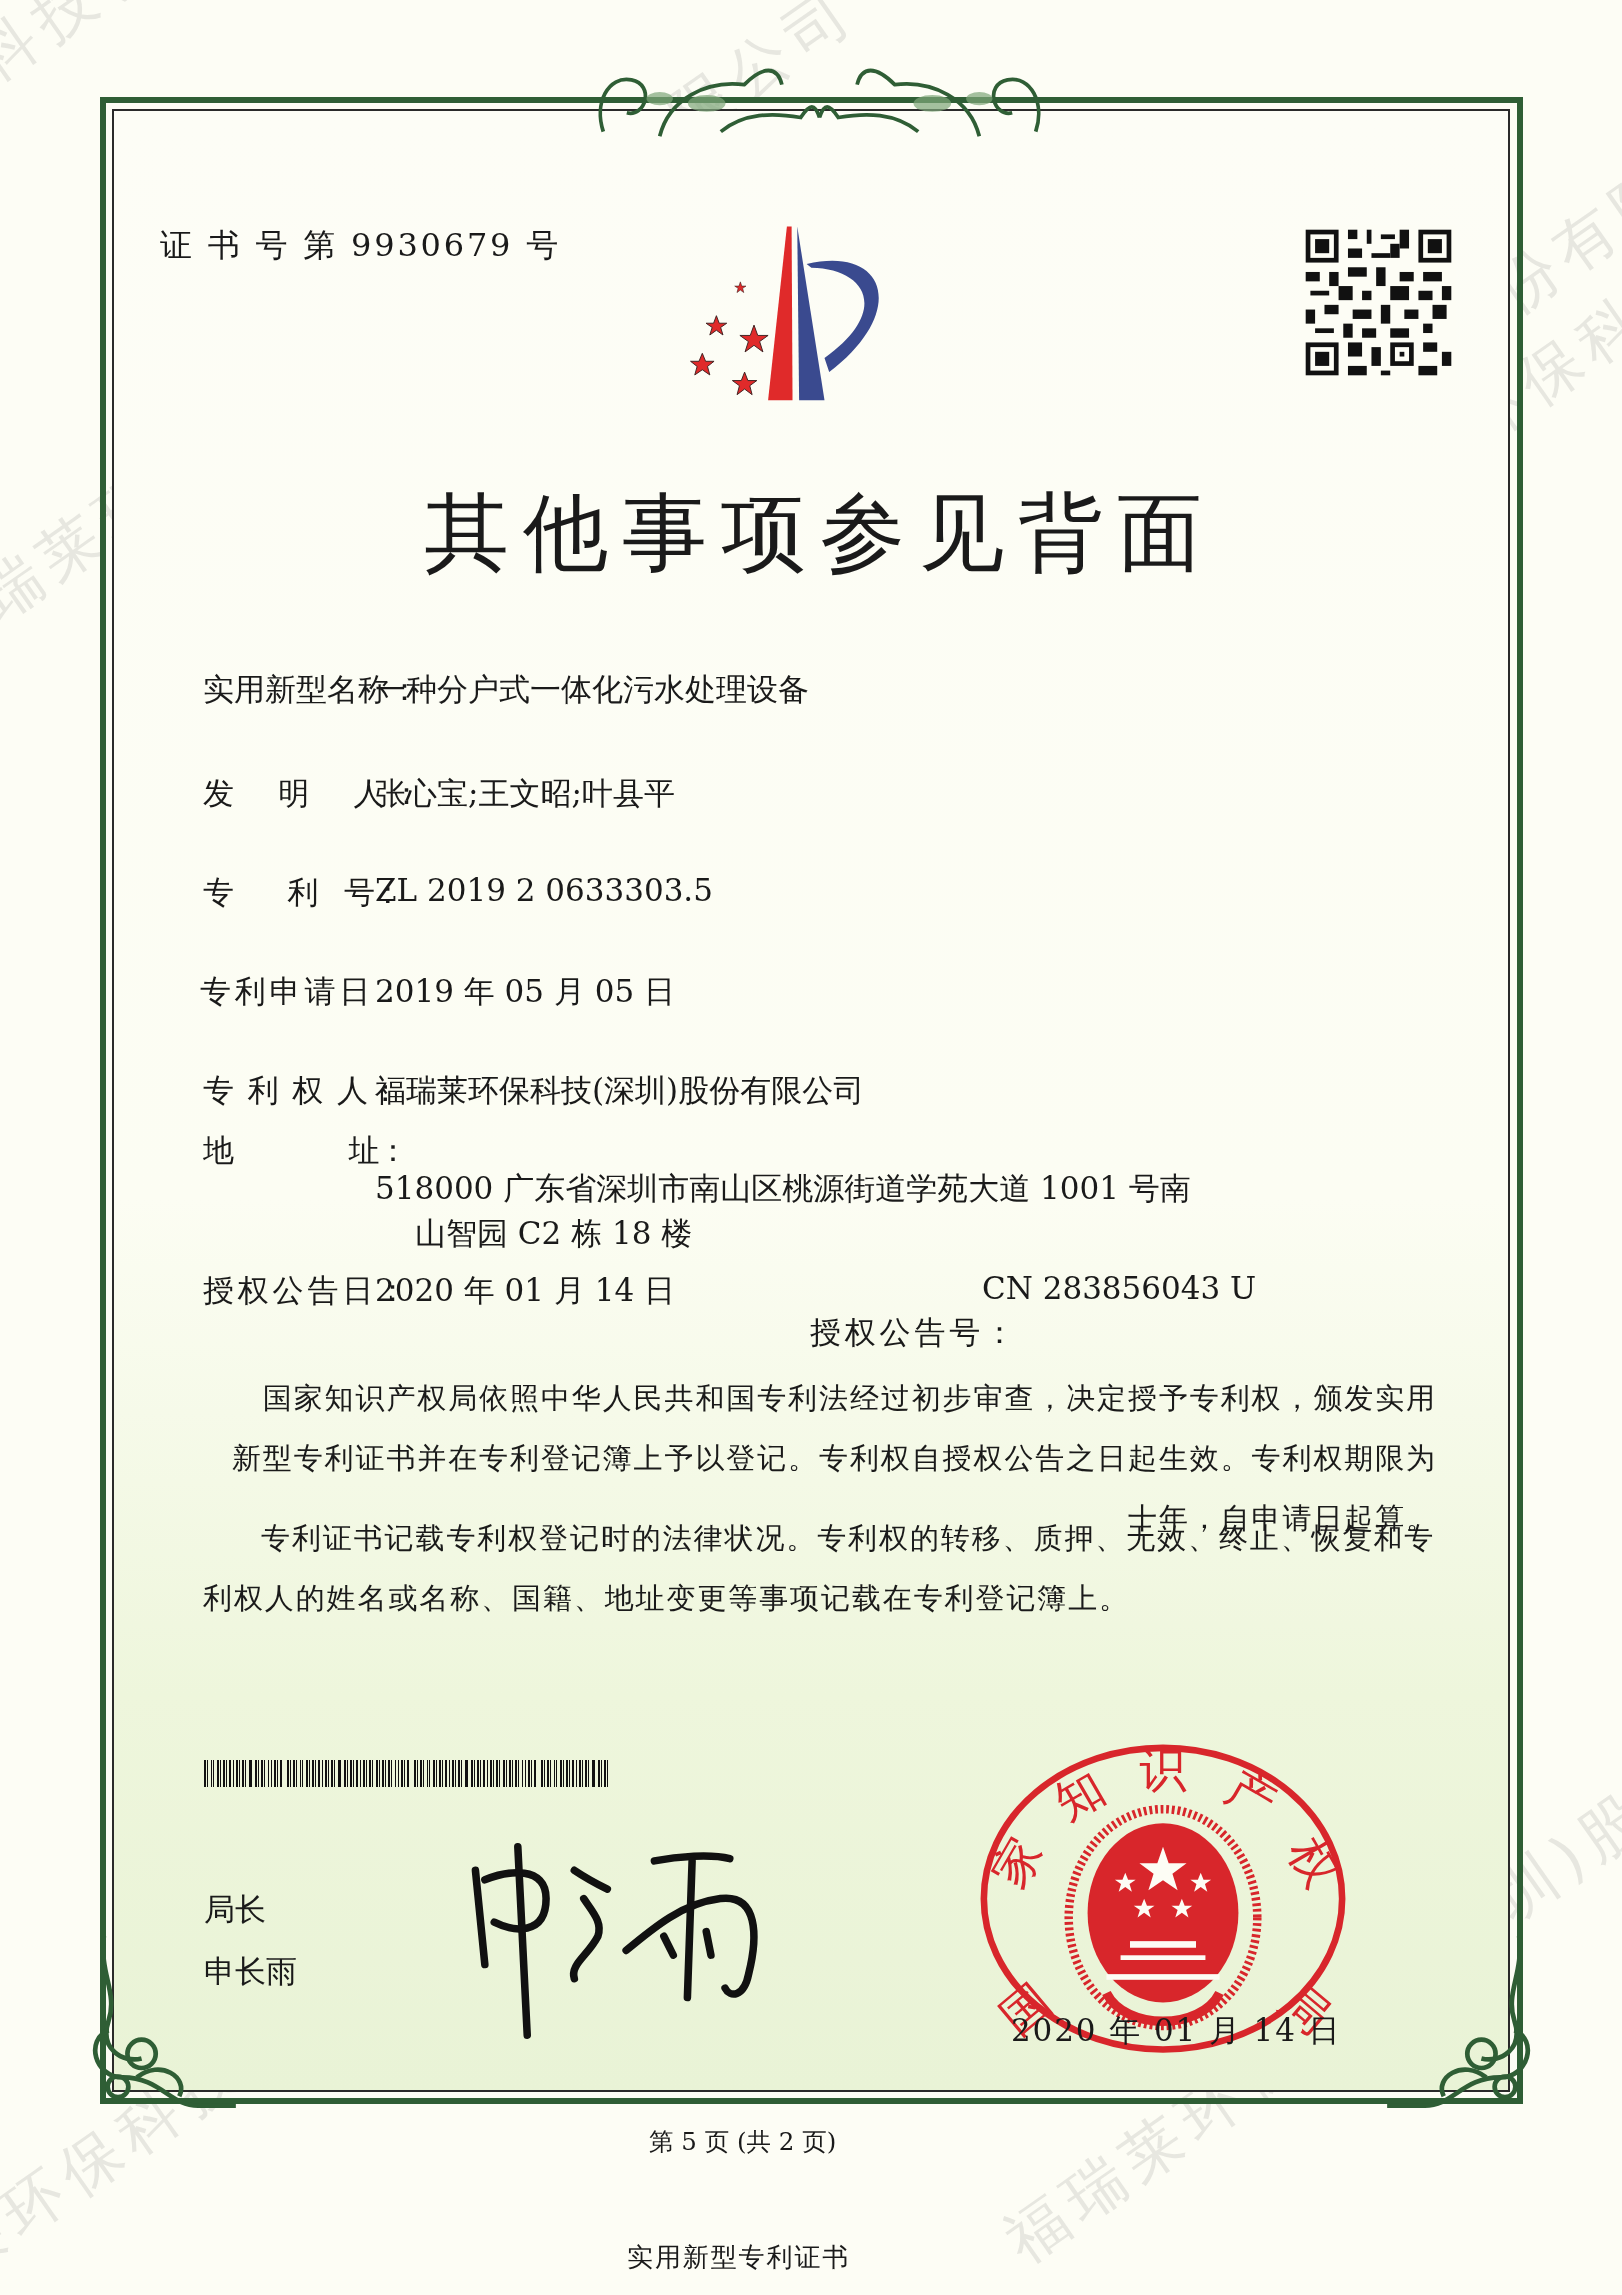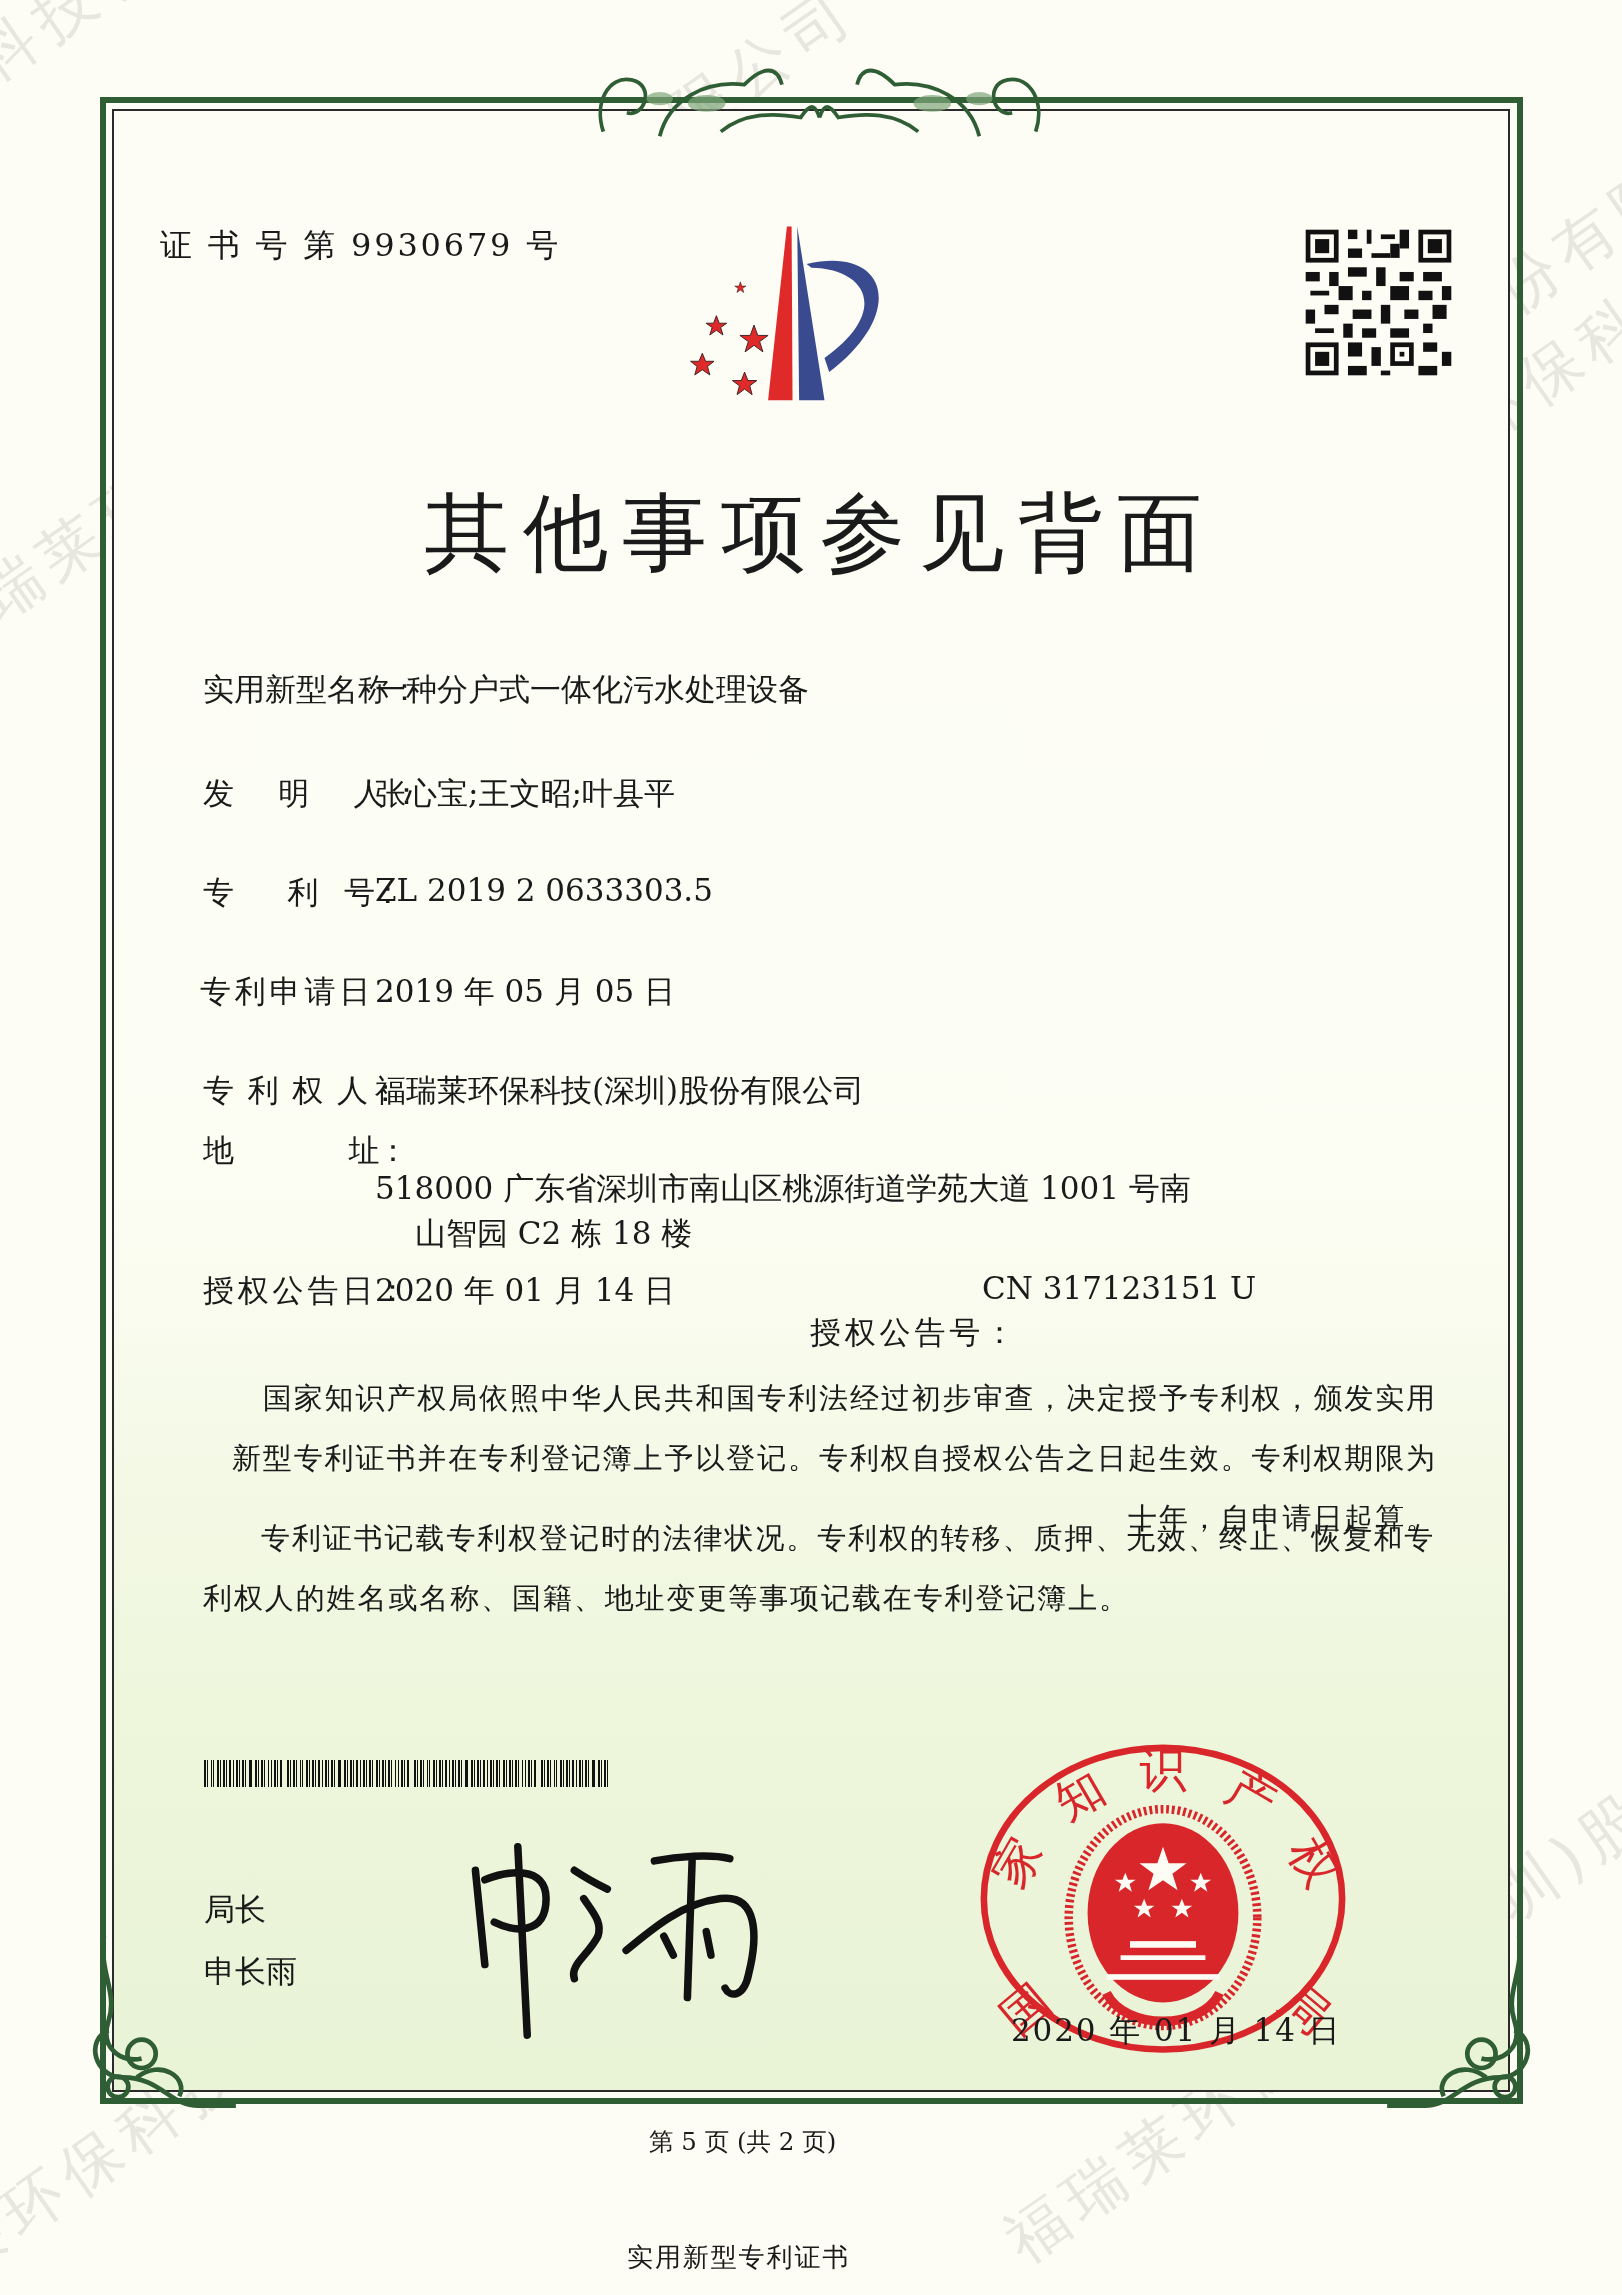--- a/index.html
+++ b/index.html
@@ -181,21 +181,21 @@
 <div class="val" style="left:375px;top:1070px;">福瑞莱环保科技(深圳)股份有限公司</div>
 
 <div class="lbl" style="left:203px;top:1130px;letter-spacing:-1.9px;">地　　　　址：</div>
 <div class="val" style="left:375px;top:1168px;">518000 广东省深圳市南山区桃源街道学苑大道 1001 号南</div>
 <div class="val" style="left:415px;top:1213px;">山智园 C2 栋 18 楼</div>
 
 <div class="lbl" style="left:203px;top:1270px;letter-spacing:3.8px;">授权公告日：</div>
 <div class="val" style="left:375px;top:1270px;">2020 年 01 月 14 日</div>
 
 <div class="lbl" style="left:810px;top:1312px;letter-spacing:3.8px;">授权公告号：</div>
-<div class="val" style="left:982px;top:1270px;">CN 317123151 U</div>
+<div class="val" style="left:982px;top:1270px;">CN 283856043 U</div>
 
 <div class="para" style="top:1368px;text-align:right;">国家知识产权局依照中华人民共和国专利法经过初步审查，决定授予专利权，颁发实用新型专利证书并在专利登记簿上予以登记。专利权自授权公告之日起生效。专利权期限为十年，自申请日起算。</div>
 <div class="para" style="top:1508px;">专利证书记载专利权登记时的法律状况。专利权的转移、质押、无效、终止、恢复和专利权人的姓名或名称、国籍、地址变更等事项记载在专利登记簿上。</div>
 
 <div class="barcode"></div>
 
 <div class="sig-label" style="left:204px;top:1889px;">局长</div>
 <div class="sig-label" style="left:204px;top:1951px;">申长雨</div>
 <svg class="ornament" style="left:466px;top:1842px;" width="358" height="198" viewBox="0 0 760 420">
   <g fill="none" stroke="#111" stroke-width="16" stroke-linecap="round">

